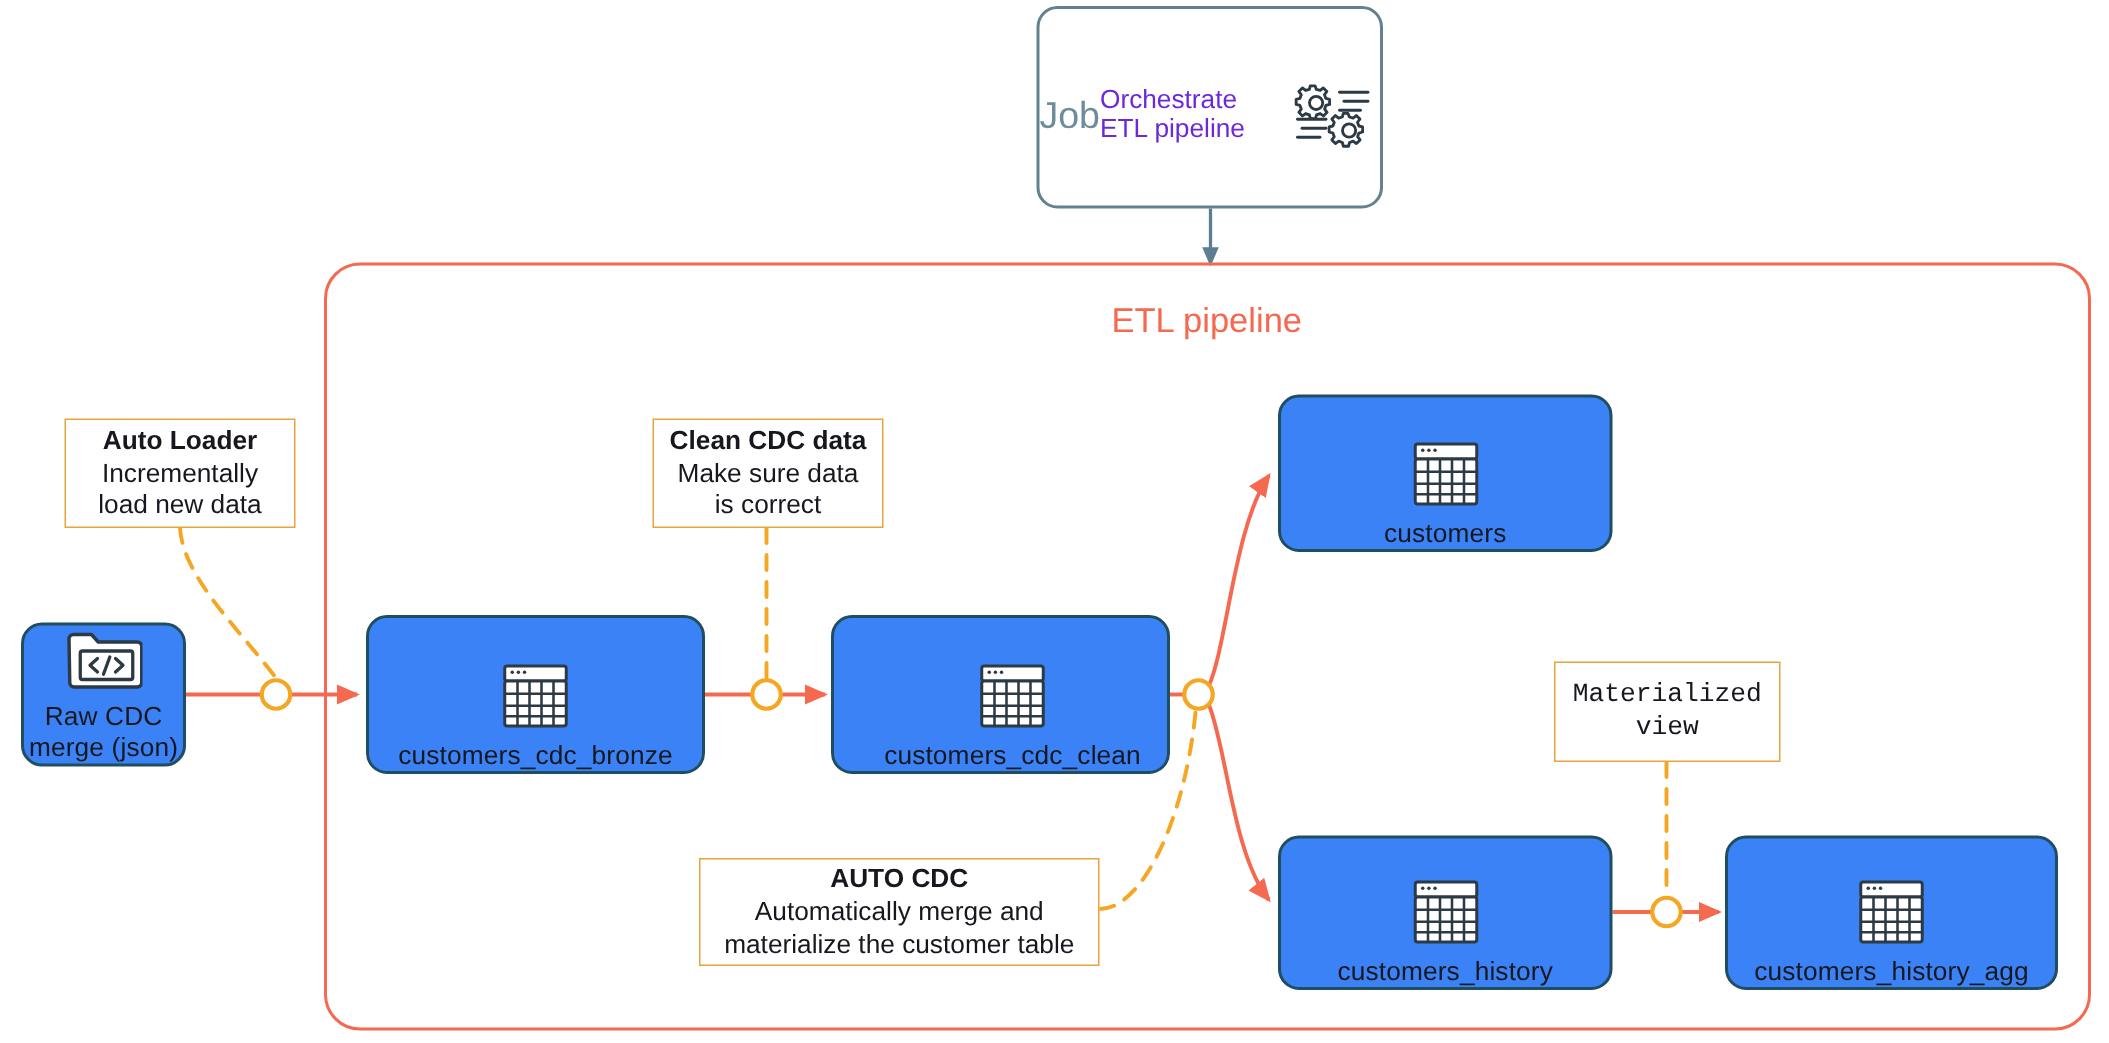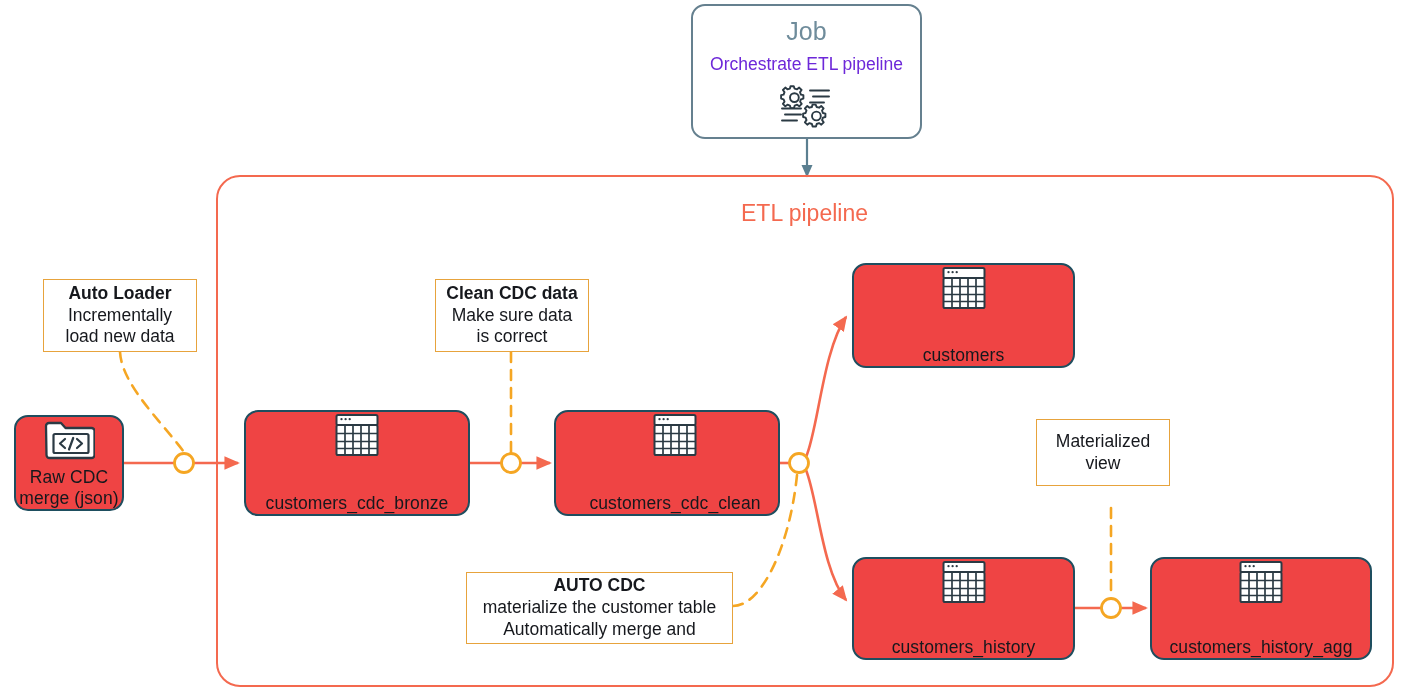--- a/index.html
+++ b/index.html
@@ -3,31 +3,31 @@
 <meta charset="utf-8">
 <style>
   html,body{margin:0;padding:0;background:#ffffff;}
   body{width:1406px;height:695px;position:relative;overflow:hidden;
        font-family:"Liberation Sans","DejaVu Sans",sans-serif;color:#1d1d1d;}
   #stage{position:absolute;inset:0;width:1406px;height:695px;}
   svg.layer{position:absolute;left:0;top:0;width:1406px;height:695px;pointer-events:none;}
 
   
   .node{
-    position:absolute;box-sizing:border-box;background:#ef4444;
+    position:absolute;box-sizing:border-box;background:#3b82f6;
     border:2.5px solid #1e4e5f;border-radius:14px;
-    display:flex;flex-direction:column;align-items:center;justify-content:space-between;
+    display:flex;flex-direction:column;align-items:center;justify-content:flex-end;
   }
   .node .nlabel{font-size:17.5px;color:#16181d;letter-spacing:.1px;margin-top:6px;white-space:nowrap;}
   .node .nicon{display:block;line-height:0;}
 
   .jobbox{
     position:absolute;box-sizing:border-box;background:#fff;
     border:2.5px solid #65808f;border-radius:14px;
-    display:flex;flex-direction:column;align-items:center;
+    display:flex;flex-direction:row;align-items:center;
   }
   .job-title{font-size:25px;color:#6f8c9b;margin-top:12px;line-height:1.1;}
   .job-sub{font-size:17.5px;color:#6d28d9;margin-top:9px;line-height:1.1;}
   .job-icon{margin-top:8px;line-height:0;}
 
   
   .callout{
     position:absolute;box-sizing:border-box;background:#fff;
     border:1.8px solid #e7a33c;
     display:flex;flex-direction:column;align-items:center;justify-content:center;
@@ -200,21 +200,21 @@
   </div>
 
   <div class="callout" style="left:435px;top:279px;width:154px;height:73px;">
     <div class="ctitle">Clean CDC data</div>
     <div class="cline">Make sure data</div>
     <div class="cline">is correct</div>
   </div>
 
   <div class="callout" style="left:466px;top:572px;width:267px;height:72px;">
     <div class="ctitle">AUTO CDC</div>
+    <div class="cline">Automatically merge and</div>
     <div class="cline">materialize the customer table</div>
-    <div class="cline">Automatically merge and</div>
-  </div>
-
-  <div class="callout" style="left:1036px;top:419px;width:134px;height:67px;">
+  </div>
+
+  <div class="callout" style="left:1036px;top:441px;width:151px;height:67px;font-family:Liberation Mono, monospace;">
     <div class="cline">Materialized view</div>
   </div>
 
 </div>
 
 </body></html>

